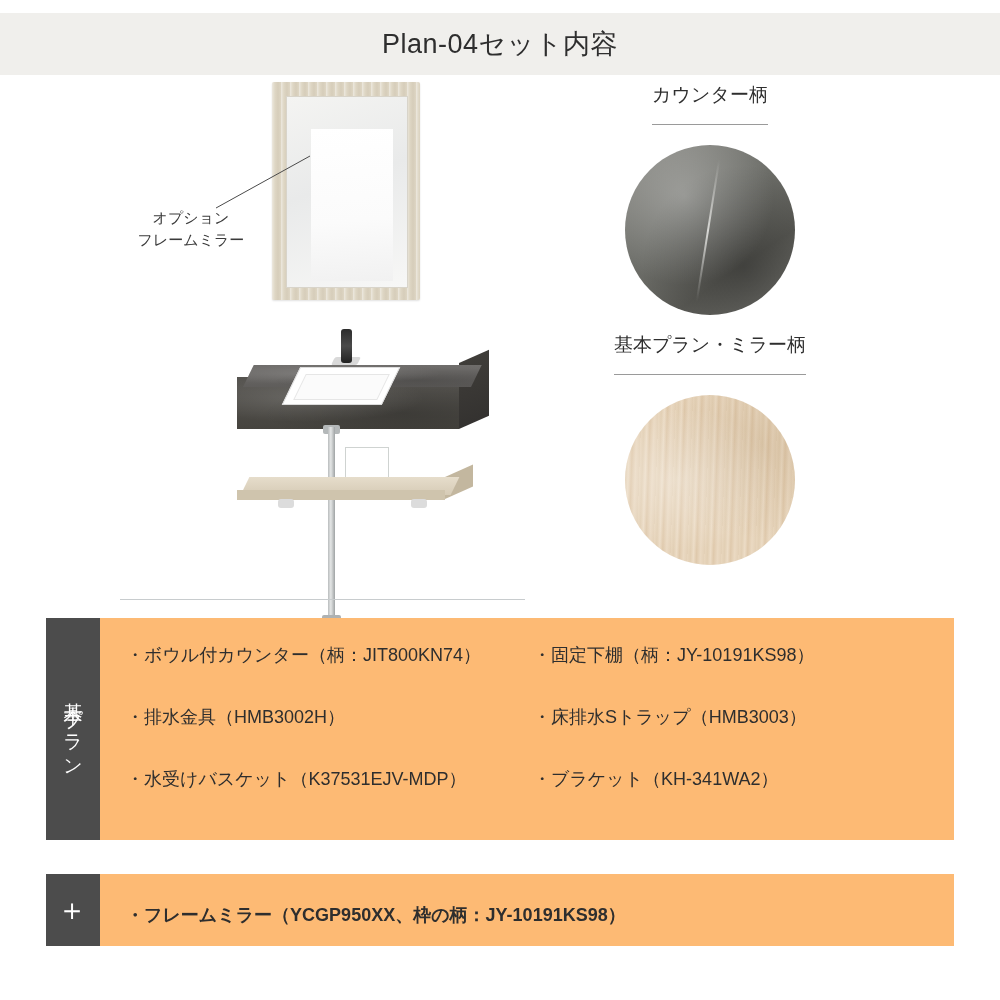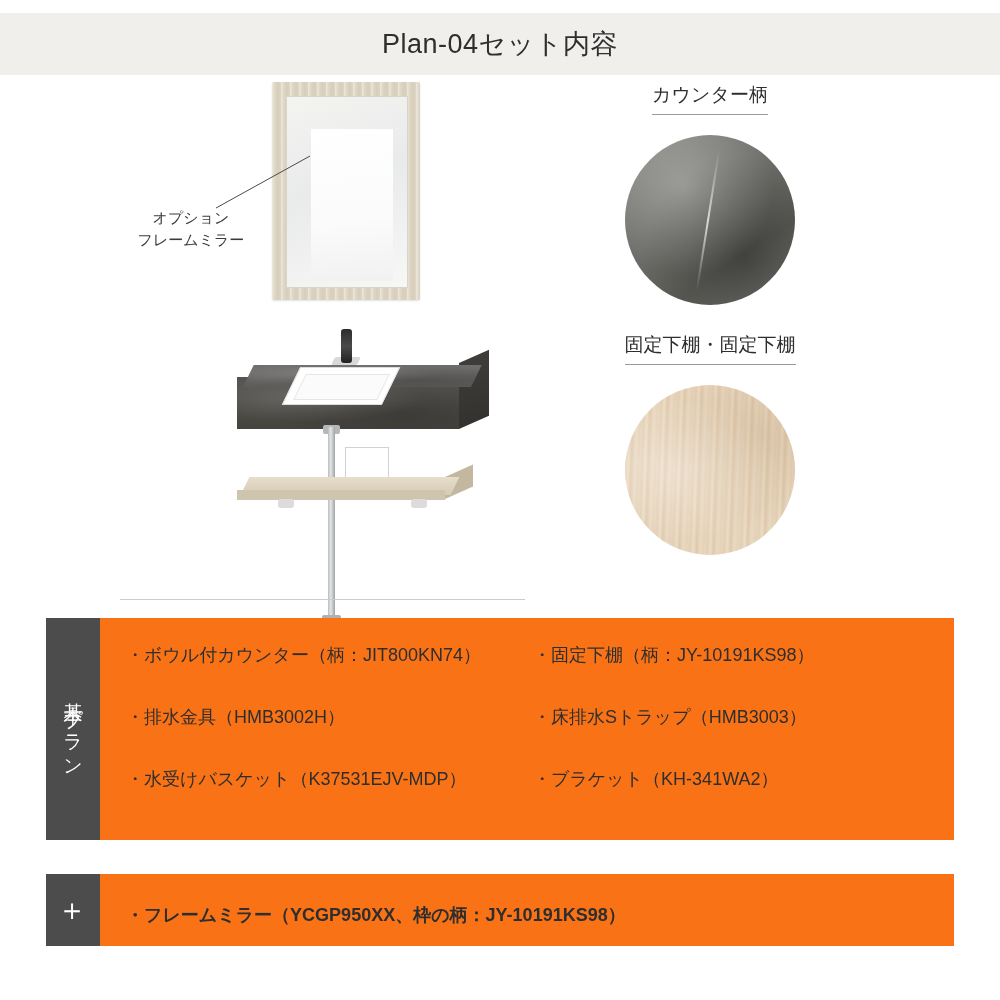--- a/index.html
+++ b/index.html
@@ -227,21 +227,21 @@
 
   
   .swatch-block {
     position: absolute;
     width: 300px;
     text-align: center;
   }
   .swatch-title {
     font-size: 19px;
     color: #2e2e2e;
-    padding-bottom: 6px;
+    padding-bottom: 16px;
     border-bottom: 1px solid #9a9a9a;
     display: inline-block;
   }
   .swatch-circle {
     width: 170px;
     height: 170px;
     border-radius: 50%;
     margin: 20px auto 0;
   }
   .swatch-stone {
@@ -293,21 +293,21 @@
     font-size: 19px;
     letter-spacing: 2px;
   }
   .spec-label .vert {
     writing-mode: vertical-rl;
     text-orientation: upright;
     letter-spacing: 4px;
   }
   .spec-body {
     flex: 1;
-    background: #f97316;
+    background: #fdba74;
     padding: 18px 14px 18px 26px;
     box-sizing: border-box;
     display: flex;
     flex-wrap: wrap;
   }
   .spec-item {
     width: 50%;
     font-size: 18px;
     line-height: 2.15;
     color: #2e2e2e;
@@ -376,21 +376,21 @@
     <div class="bracket-r"></div>
   </div>
   <div class="floor-line"></div>
 
   <div class="swatch-block" style="left:560px; top:20px;">
     <div class="swatch-title">カウンター柄</div>
     <div class="swatch-circle swatch-stone"></div>
   </div>
 
   <div class="swatch-block" style="left:560px; top:270px;">
-    <div class="swatch-title">固定下棚・固定下棚</div>
+    <div class="swatch-title">基本プラン・ミラー柄</div>
     <div class="swatch-circle swatch-wood"></div>
   </div>
 </div>
 
 <div class="spec-row" style="top:618px; height:222px;">
   <div class="spec-label">
     <span class="vert">基本プラン</span>
   </div>
   <div class="spec-body">
     <div class="spec-item">・ボウル付カウンター（柄：JIT800KN74）</div>

